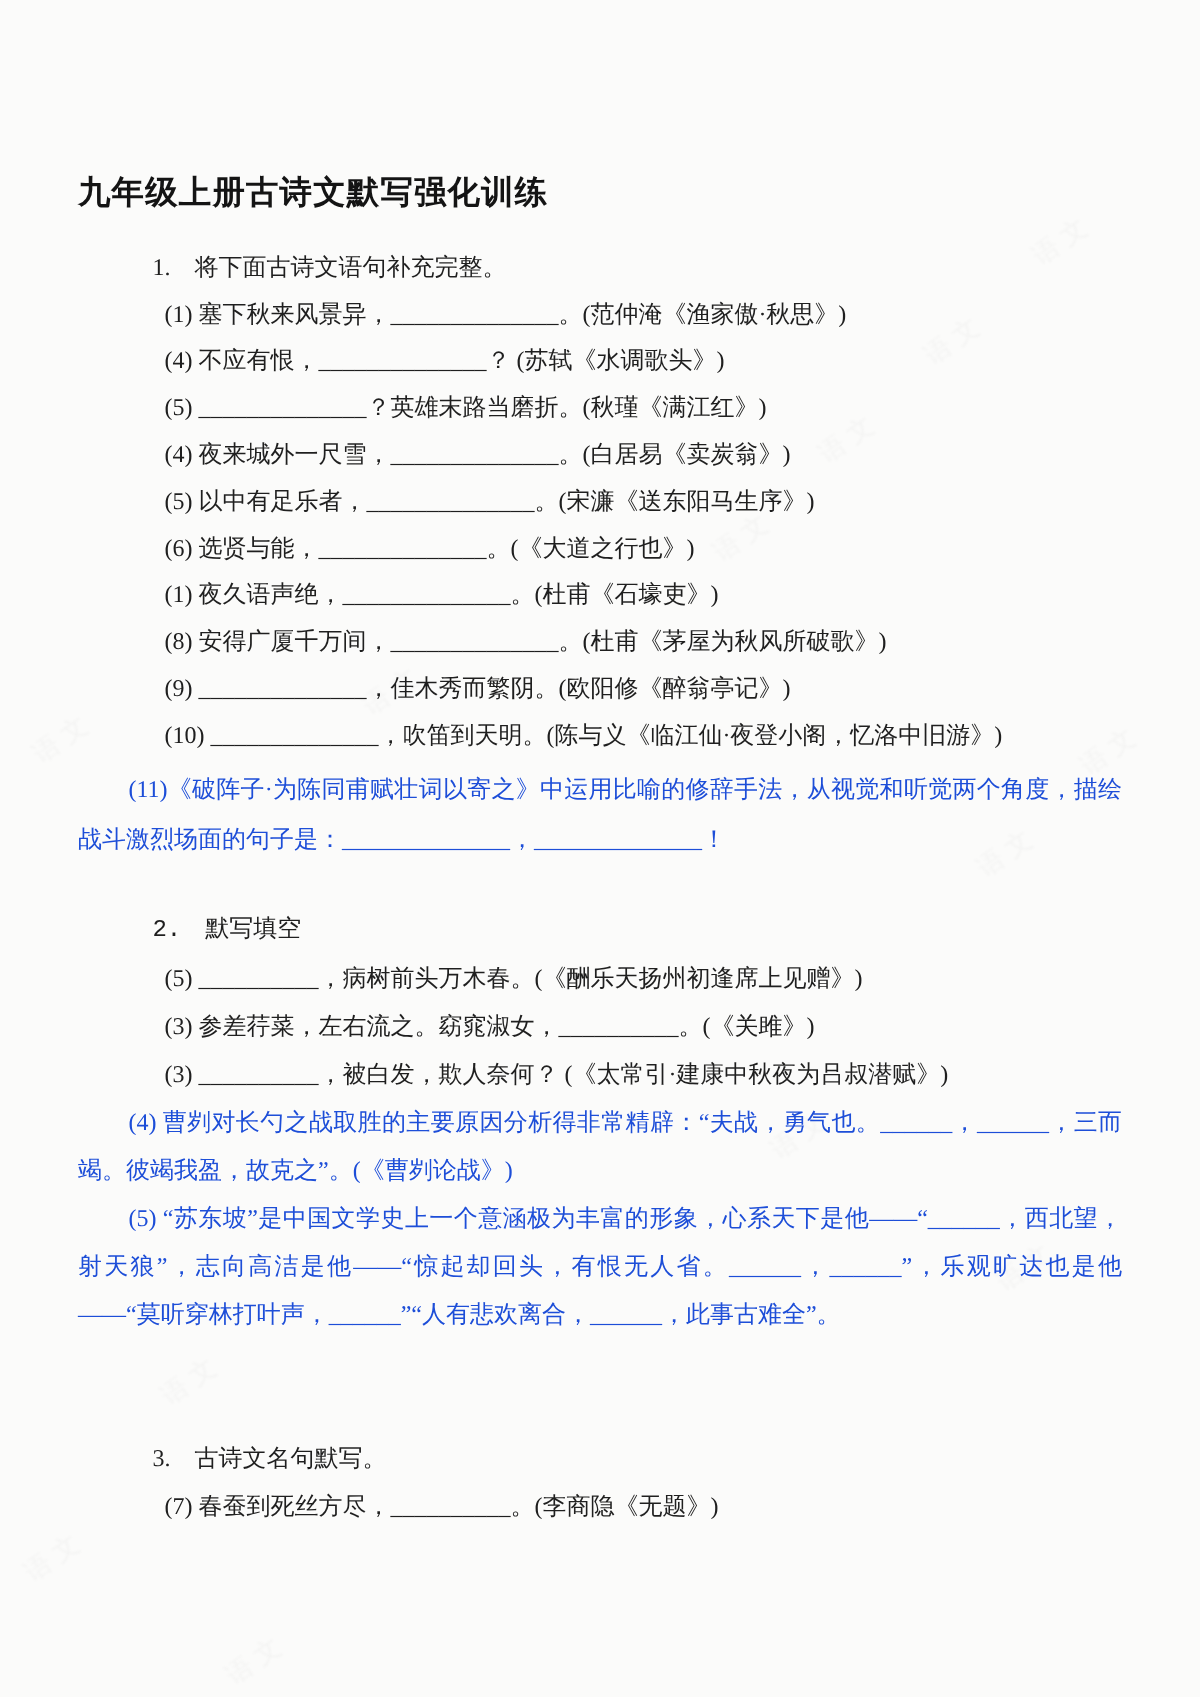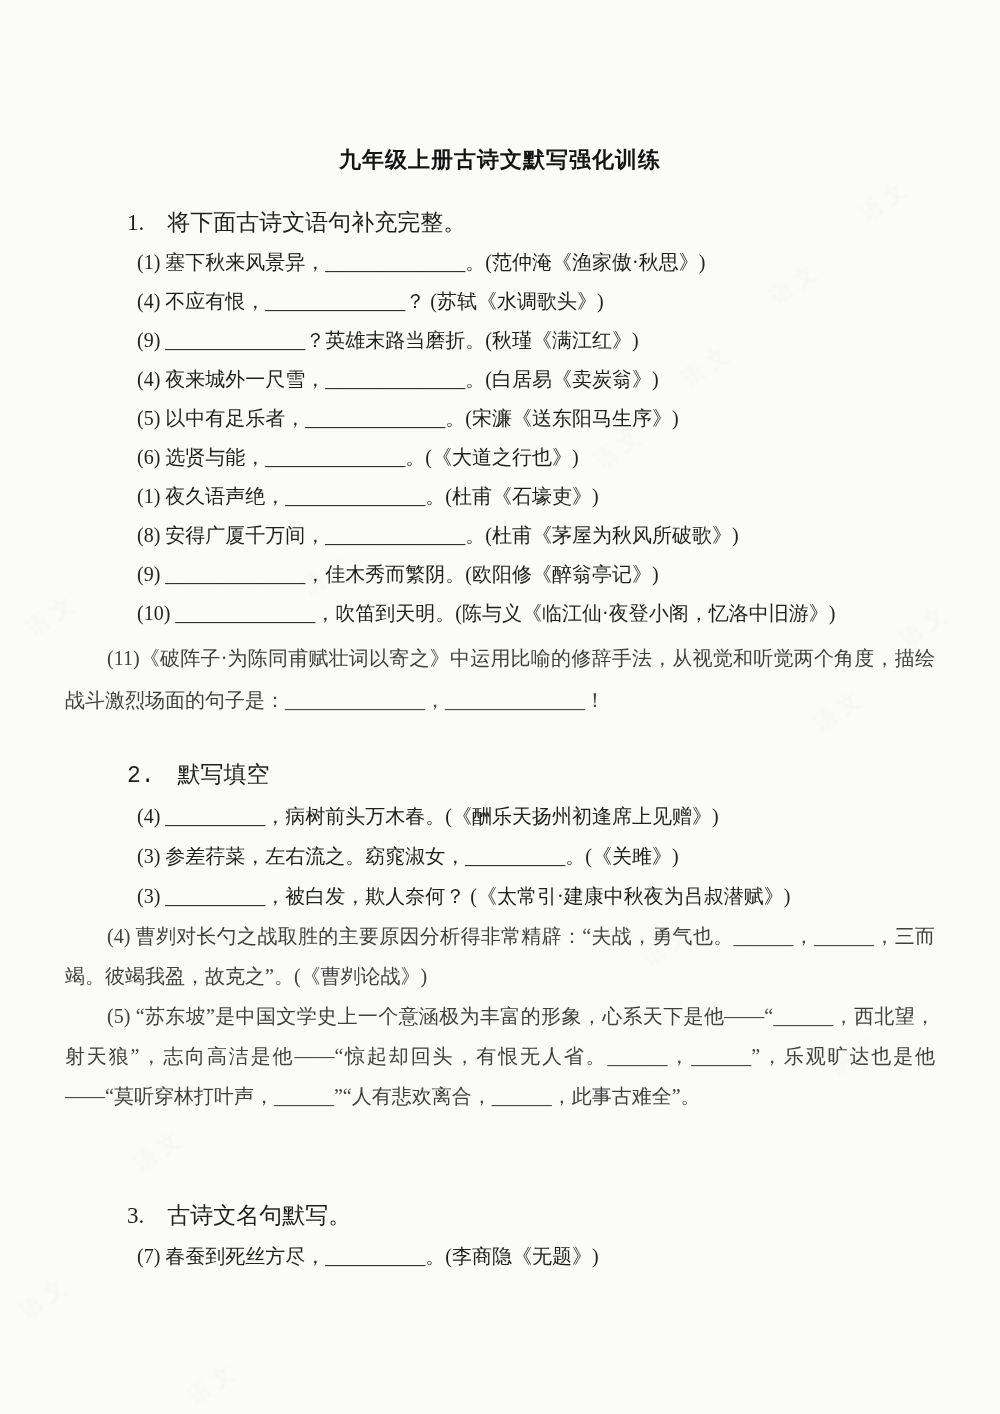--- a/index.html
+++ b/index.html
@@ -9,53 +9,52 @@
     font-family:"Liberation Serif","DejaVu Serif",serif;
     color:#1f1f1f;
     position:relative;
     overflow:hidden;
   }
   .page { position:relative; padding:0 65px; z-index:2; }
 
   .doc-title {
     margin:140px 0 0 0;
     height:40px; line-height:40px;
-    text-align:center;
     font-family:"Liberation Sans","DejaVu Sans",sans-serif;
     font-weight:700;
-    font-size:22px;
+    font-size:27px;
     letter-spacing:1px;
     color:#141414;
   }
 
   .sec-heading {
     margin-left:62px;
     height:40px; line-height:40px;
-    font-size:23px;
+    font-size:20px;
     white-space:nowrap;
   }
   .h1 { margin-top:23px; }
   .h2 { margin-top:35px;font-family:Liberation Mono, monospace; }
   .h3 { margin-top:80px; }
 
   .item {
     margin-left:72px;
     font-size:20px;
     white-space:nowrap;
   }
   .sec1 .item { height:39px; line-height:39px; }
   .sec2 .item, .sec3 .item { height:40px; line-height:40px; }
   .sec2 .item:first-of-type { margin-top:4px; }
   .sec1 .item:first-of-type { margin-top:2px; }
 
   .para {
     font-size:20px;
     text-align:justify;
     text-indent:42px;
-    color:#404040;
+    color:#1d4ed8;
   }
   .para-11 { margin-top:4px; line-height:42px; }
   .para-40 { line-height:40px; }
 
   
   .wm {
     position:absolute;
     z-index:1;
     font-family:"Liberation Sans","DejaVu Sans",sans-serif;
     font-size:22px;
@@ -101,34 +100,34 @@
 <span class="wm">语文</span>
 
 <div class="page">
 
   <div class="doc-title">九年级上册古诗文默写强化训练</div>
 
   <div class="sec1">
     <div class="sec-heading h1">1.　将下面古诗文语句补充完整。</div>
     <div class="item">(1) 塞下秋来风景异，______________。(范仲淹《渔家傲·秋思》)</div>
     <div class="item">(4) 不应有恨，______________？ (苏轼《水调歌头》)</div>
-    <div class="item">(9) ______________？英雄末路当磨折。(秋瑾《满江红》)</div>
+    <div class="item">(5) ______________？英雄末路当磨折。(秋瑾《满江红》)</div>
     <div class="item">(4) 夜来城外一尺雪，______________。(白居易《卖炭翁》)</div>
     <div class="item">(5) 以中有足乐者，______________。(宋濂《送东阳马生序》)</div>
     <div class="item">(6) 选贤与能，______________。(《大道之行也》)</div>
     <div class="item">(1) 夜久语声绝，______________。(杜甫《石壕吏》)</div>
     <div class="item">(8) 安得广厦千万间，______________。(杜甫《茅屋为秋风所破歌》)</div>
     <div class="item">(9) ______________，佳木秀而繁阴。(欧阳修《醉翁亭记》)</div>
     <div class="item">(10) ______________，吹笛到天明。(陈与义《临江仙·夜登小阁，忆洛中旧游》)</div>
     <div class="para para-11">(11)《破阵子·为陈同甫赋壮词以寄之》中运用比喻的修辞手法，从视觉和听觉两个角度，描绘战斗激烈场面的句子是：______________，______________！</div>
   </div>
 
   <div class="sec2">
     <div class="sec-heading h2">2.　默写填空</div>
-    <div class="item">(4) __________，病树前头万木春。(《酬乐天扬州初逢席上见赠》)</div>
+    <div class="item">(5) __________，病树前头万木春。(《酬乐天扬州初逢席上见赠》)</div>
     <div class="item">(3) 参差荇菜，左右流之。窈窕淑女，__________。(《关雎》)</div>
     <div class="item">(3) __________，被白发，欺人奈何？ (《太常引·建康中秋夜为吕叔潜赋》)</div>
     <div class="para para-40">(4) 曹刿对长勺之战取胜的主要原因分析得非常精辟：“夫战，勇气也。______，______，三而竭。彼竭我盈，故克之”。(《曹刿论战》)</div>
     <div class="para para-40">(5) “苏东坡”是中国文学史上一个意涵极为丰富的形象，心系天下是他——“______，西北望，射天狼”，志向高洁是他——“惊起却回头，有恨无人省。______，______”，乐观旷达也是他——“莫听穿林打叶声，______”“人有悲欢离合，______，此事古难全”。</div>
   </div>
 
   <div class="sec3">
     <div class="sec-heading h3">3.　古诗文名句默写。</div>
     <div class="item">(7) 春蚕到死丝方尽，__________。(李商隐《无题》)</div>
   </div>

